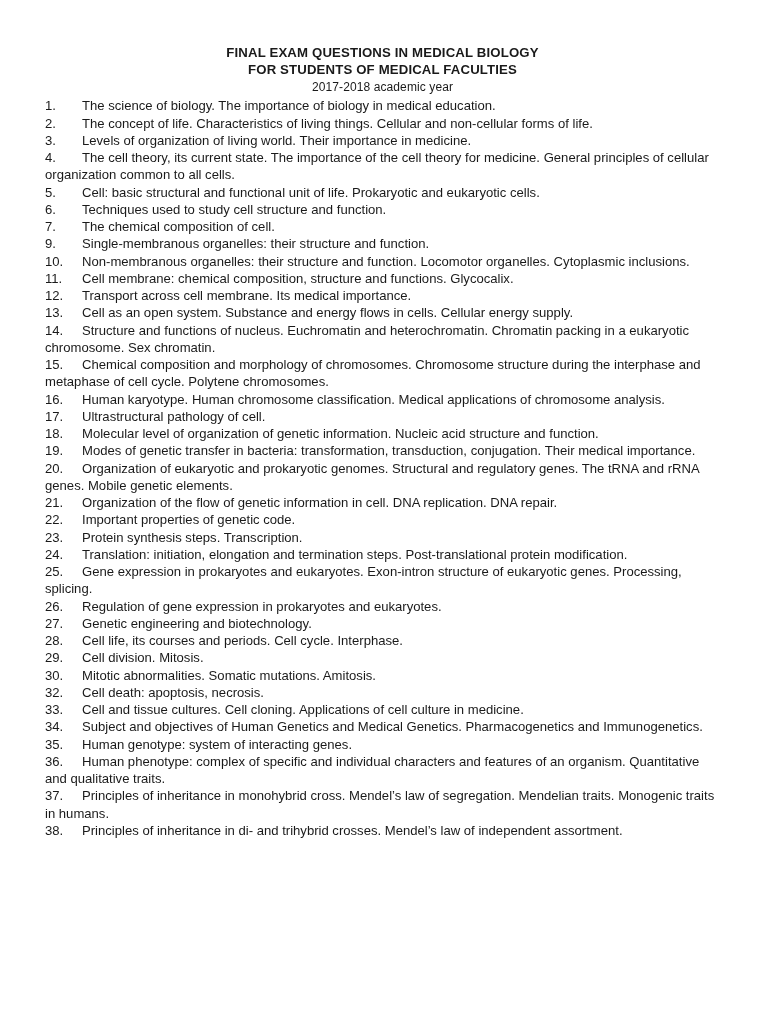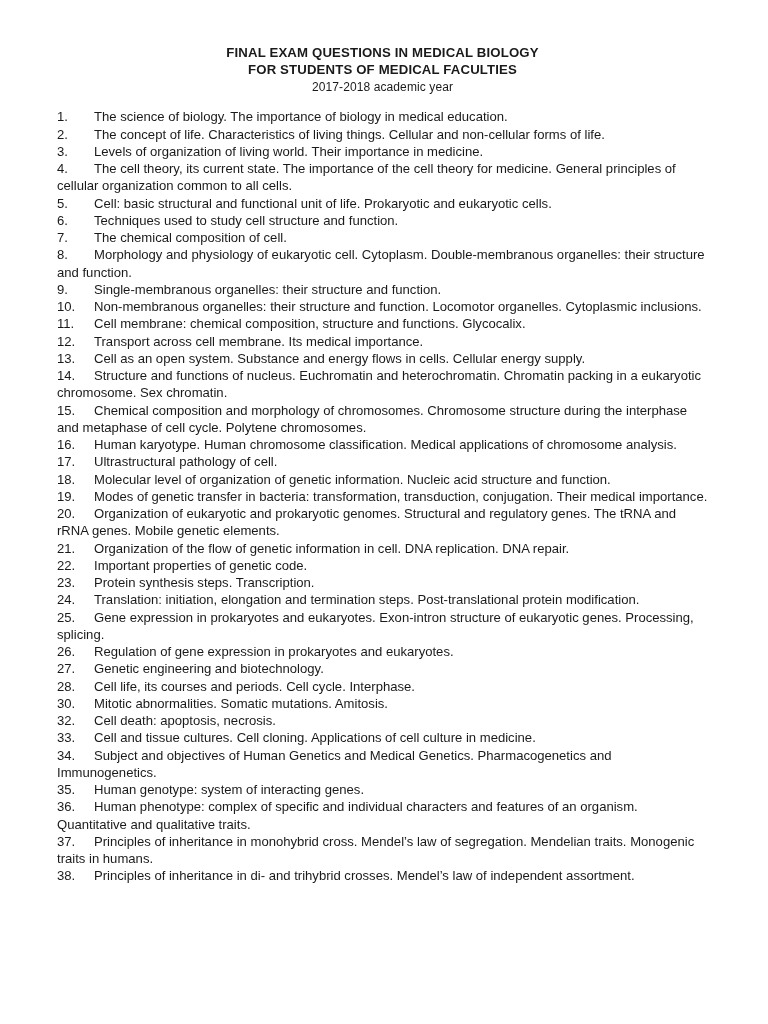--- a/index.html
+++ b/index.html
@@ -34,21 +34,21 @@
     white-space: nowrap;
   }
   .subtitle-line {
     font-size: 12px;
     font-weight: normal;
     line-height: 18px;
     letter-spacing: 0.1px;
   }
   .question-list {
     list-style: none;
-    margin: 12px;
+    margin: 0;
     padding: 0;
   }
   .question-item {
     font-size: 13.1px;
     line-height: 17.25px;
     text-align: left;
     margin: 0;
     padding: 0;
     
     text-indent: 0;
@@ -71,41 +71,41 @@
   </div>
 
   <ol class="question-list">
       <li class="question-item"><span class="q-num">1.</span><span class="q-text">The science of biology. The importance of biology in medical education.</span></li>
       <li class="question-item"><span class="q-num">2.</span><span class="q-text">The concept of life. Characteristics of living things. Cellular and non-cellular forms of life.</span></li>
       <li class="question-item"><span class="q-num">3.</span><span class="q-text">Levels of organization of living world. Their importance in medicine.</span></li>
       <li class="question-item"><span class="q-num">4.</span><span class="q-text">The cell theory, its current state. The importance of the cell theory for medicine. General principles of cellular organization common to all cells.</span></li>
       <li class="question-item"><span class="q-num">5.</span><span class="q-text">Cell: basic structural and functional unit of life. Prokaryotic and eukaryotic cells.</span></li>
       <li class="question-item"><span class="q-num">6.</span><span class="q-text">Techniques used to study cell structure and function.</span></li>
       <li class="question-item"><span class="q-num">7.</span><span class="q-text">The chemical composition of cell.</span></li>
-      <li class="question-item"><span class="q-num">8.</span><span class="q-text">Morphology and physiology of eukaryotic cell. Cytoplasm. Double-membranous organelles: their structure and function.</span></li>
       <li class="question-item"><span class="q-num">9.</span><span class="q-text">Single-membranous organelles: their structure and function.</span></li>
       <li class="question-item"><span class="q-num">10.</span><span class="q-text">Non-membranous organelles: their structure and function. Locomotor organelles. Cytoplasmic inclusions.</span></li>
       <li class="question-item"><span class="q-num">11.</span><span class="q-text">Cell membrane: chemical composition, structure and functions. Glycocalix.</span></li>
       <li class="question-item"><span class="q-num">12.</span><span class="q-text">Transport across cell membrane. Its medical importance.</span></li>
       <li class="question-item"><span class="q-num">13.</span><span class="q-text">Cell as an open system. Substance and energy flows in cells. Cellular energy supply.</span></li>
       <li class="question-item"><span class="q-num">14.</span><span class="q-text">Structure and functions of nucleus. Euchromatin and heterochromatin. Chromatin packing in a eukaryotic chromosome. Sex chromatin.</span></li>
       <li class="question-item"><span class="q-num">15.</span><span class="q-text">Chemical composition and morphology of chromosomes. Chromosome structure during the interphase and metaphase of cell cycle. Polytene chromosomes.</span></li>
       <li class="question-item"><span class="q-num">16.</span><span class="q-text">Human karyotype. Human chromosome classification. Medical applications of chromosome analysis.</span></li>
       <li class="question-item"><span class="q-num">17.</span><span class="q-text">Ultrastructural pathology of cell.</span></li>
       <li class="question-item"><span class="q-num">18.</span><span class="q-text">Molecular level of organization of genetic information. Nucleic acid structure and function.</span></li>
       <li class="question-item"><span class="q-num">19.</span><span class="q-text">Modes of genetic transfer in bacteria: transformation, transduction, conjugation. Their medical importance.</span></li>
       <li class="question-item"><span class="q-num">20.</span><span class="q-text">Organization of eukaryotic and prokaryotic genomes. Structural and regulatory genes. The tRNA and rRNA genes. Mobile genetic elements.</span></li>
       <li class="question-item"><span class="q-num">21.</span><span class="q-text">Organization of the flow of genetic information in cell. DNA replication. DNA repair.</span></li>
       <li class="question-item"><span class="q-num">22.</span><span class="q-text">Important properties of genetic code.</span></li>
       <li class="question-item"><span class="q-num">23.</span><span class="q-text">Protein synthesis steps. Transcription.</span></li>
       <li class="question-item"><span class="q-num">24.</span><span class="q-text">Translation: initiation, elongation and termination steps. Post-translational protein modification.</span></li>
       <li class="question-item"><span class="q-num">25.</span><span class="q-text">Gene expression in prokaryotes and eukaryotes. Exon-intron structure of eukaryotic genes. Processing, splicing.</span></li>
       <li class="question-item"><span class="q-num">26.</span><span class="q-text">Regulation of gene expression in prokaryotes and eukaryotes.</span></li>
       <li class="question-item"><span class="q-num">27.</span><span class="q-text">Genetic engineering and biotechnology.</span></li>
       <li class="question-item"><span class="q-num">28.</span><span class="q-text">Cell life, its courses and periods. Cell cycle. Interphase.</span></li>
+      <li class="question-item"><span class="q-num">29.</span><span class="q-text">Cell division. Mitosis.</span></li>
       <li class="question-item"><span class="q-num">30.</span><span class="q-text">Mitotic abnormalities. Somatic mutations. Amitosis.</span></li>
       <li class="question-item"><span class="q-num">32.</span><span class="q-text">Cell death: apoptosis, necrosis.</span></li>
       <li class="question-item"><span class="q-num">33.</span><span class="q-text">Cell and tissue cultures. Cell cloning. Applications of cell culture in medicine.</span></li>
       <li class="question-item"><span class="q-num">34.</span><span class="q-text">Subject and objectives of Human Genetics and Medical Genetics. Pharmacogenetics and Immunogenetics.</span></li>
       <li class="question-item"><span class="q-num">35.</span><span class="q-text">Human genotype: system of interacting genes.</span></li>
       <li class="question-item"><span class="q-num">36.</span><span class="q-text">Human phenotype: complex of specific and individual characters and features of an organism. Quantitative and qualitative traits.</span></li>
       <li class="question-item"><span class="q-num">37.</span><span class="q-text">Principles of inheritance in monohybrid cross. Mendel’s law of segregation. Mendelian traits. Monogenic traits in humans.</span></li>
       <li class="question-item"><span class="q-num">38.</span><span class="q-text">Principles of inheritance in di- and trihybrid crosses. Mendel’s law of independent assortment.</span></li>
     </ol>
 

